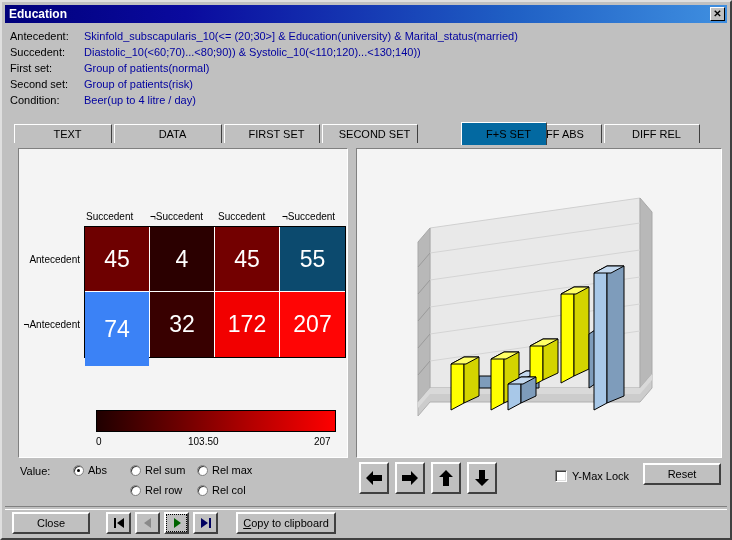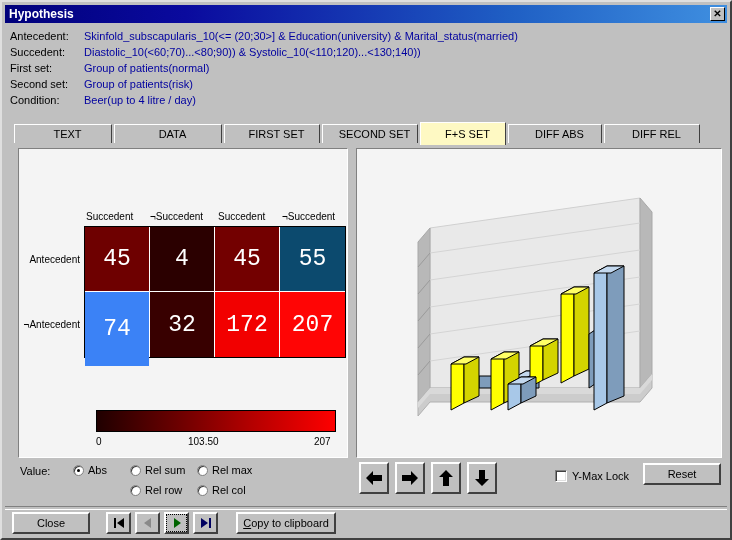--- a/index.html
+++ b/index.html
@@ -51,21 +51,21 @@
     position:absolute;top:2px;height:19px;
     background:#c0c0c0;
     border-left:1px solid #ffffff;border-top:1px solid #ffffff;
     border-right:1px solid #404040;
     box-sizing:border-box;
     display:flex;align-items:center;justify-content:center;
     font-size:11px;color:#000;padding-left:9px;
   }
   .tab.active{
     top:0px;height:23px;z-index:5;
-    border-bottom:none;background:#fef9c3;
+    border-bottom:none;background:#0369a1;margin-left:41px;
   }
   .whitearea{
     position:absolute;background:#f4f4f4;
     border-left:1px solid #808080;border-top:1px solid #808080;
     border-right:1px solid #ffffff;border-bottom:1px solid #ffffff;
     box-sizing:border-box;
   }
 
   
   #ct-wrap{position:absolute;left:16px;top:146px;width:330px;height:310px;}
@@ -78,21 +78,21 @@
     font-size:10px;color:#000;text-align:right;white-space:nowrap;
   }
   #grid{
     position:absolute;left:66px;top:78px;
     border:1px solid #000;box-sizing:content-box;background:#fff;
   }
   .cell{
     position:absolute;box-sizing:border-box;
     display:flex;align-items:center;justify-content:center;
     color:#ffffff;font-size:23px;
-    font-family:Liberation Mono, monospace;
+    font-family:Liberation Sans, sans-serif;
   }
   
   #legend{
     position:absolute;left:78px;top:262px;width:240px;height:22px;
     border:1px solid #000;box-sizing:border-box;
     background:linear-gradient(to right,#200000 0%, #6e0000 35%, #b40000 65%, #fe0000 100%);
   }
   .legtick{position:absolute;top:288px;font-size:10px;color:#000;}
 
   
@@ -142,21 +142,21 @@
   }
   .focusring{outline:1px dotted #000;outline-offset:-3px;}
   .uline{text-decoration:underline;}
 </style>
 </head>
 <body>
 
 <div id="app">
 
   <div class="titlebar">
-    <div class="tt">Hypothesis</div>
+    <div class="tt">Education</div>
     <div class="closebtn">✕</div>
   </div>
 
   <div class="info">
     <div class="inforow">
       <span class="lbl">Antecedent:</span><span class="val">Skinfold_subscapularis_10(&lt;= (20;30&gt;] &amp; Education(university) &amp; Marital_status(married)</span>
     </div>
     <div class="inforow">
       <span class="lbl">Succedent:</span><span class="val">Diastolic_10(&lt;60;70)...&lt;80;90)) &amp; Systolic_10(&lt;110;120)...&lt;130;140))</span>
     </div>

